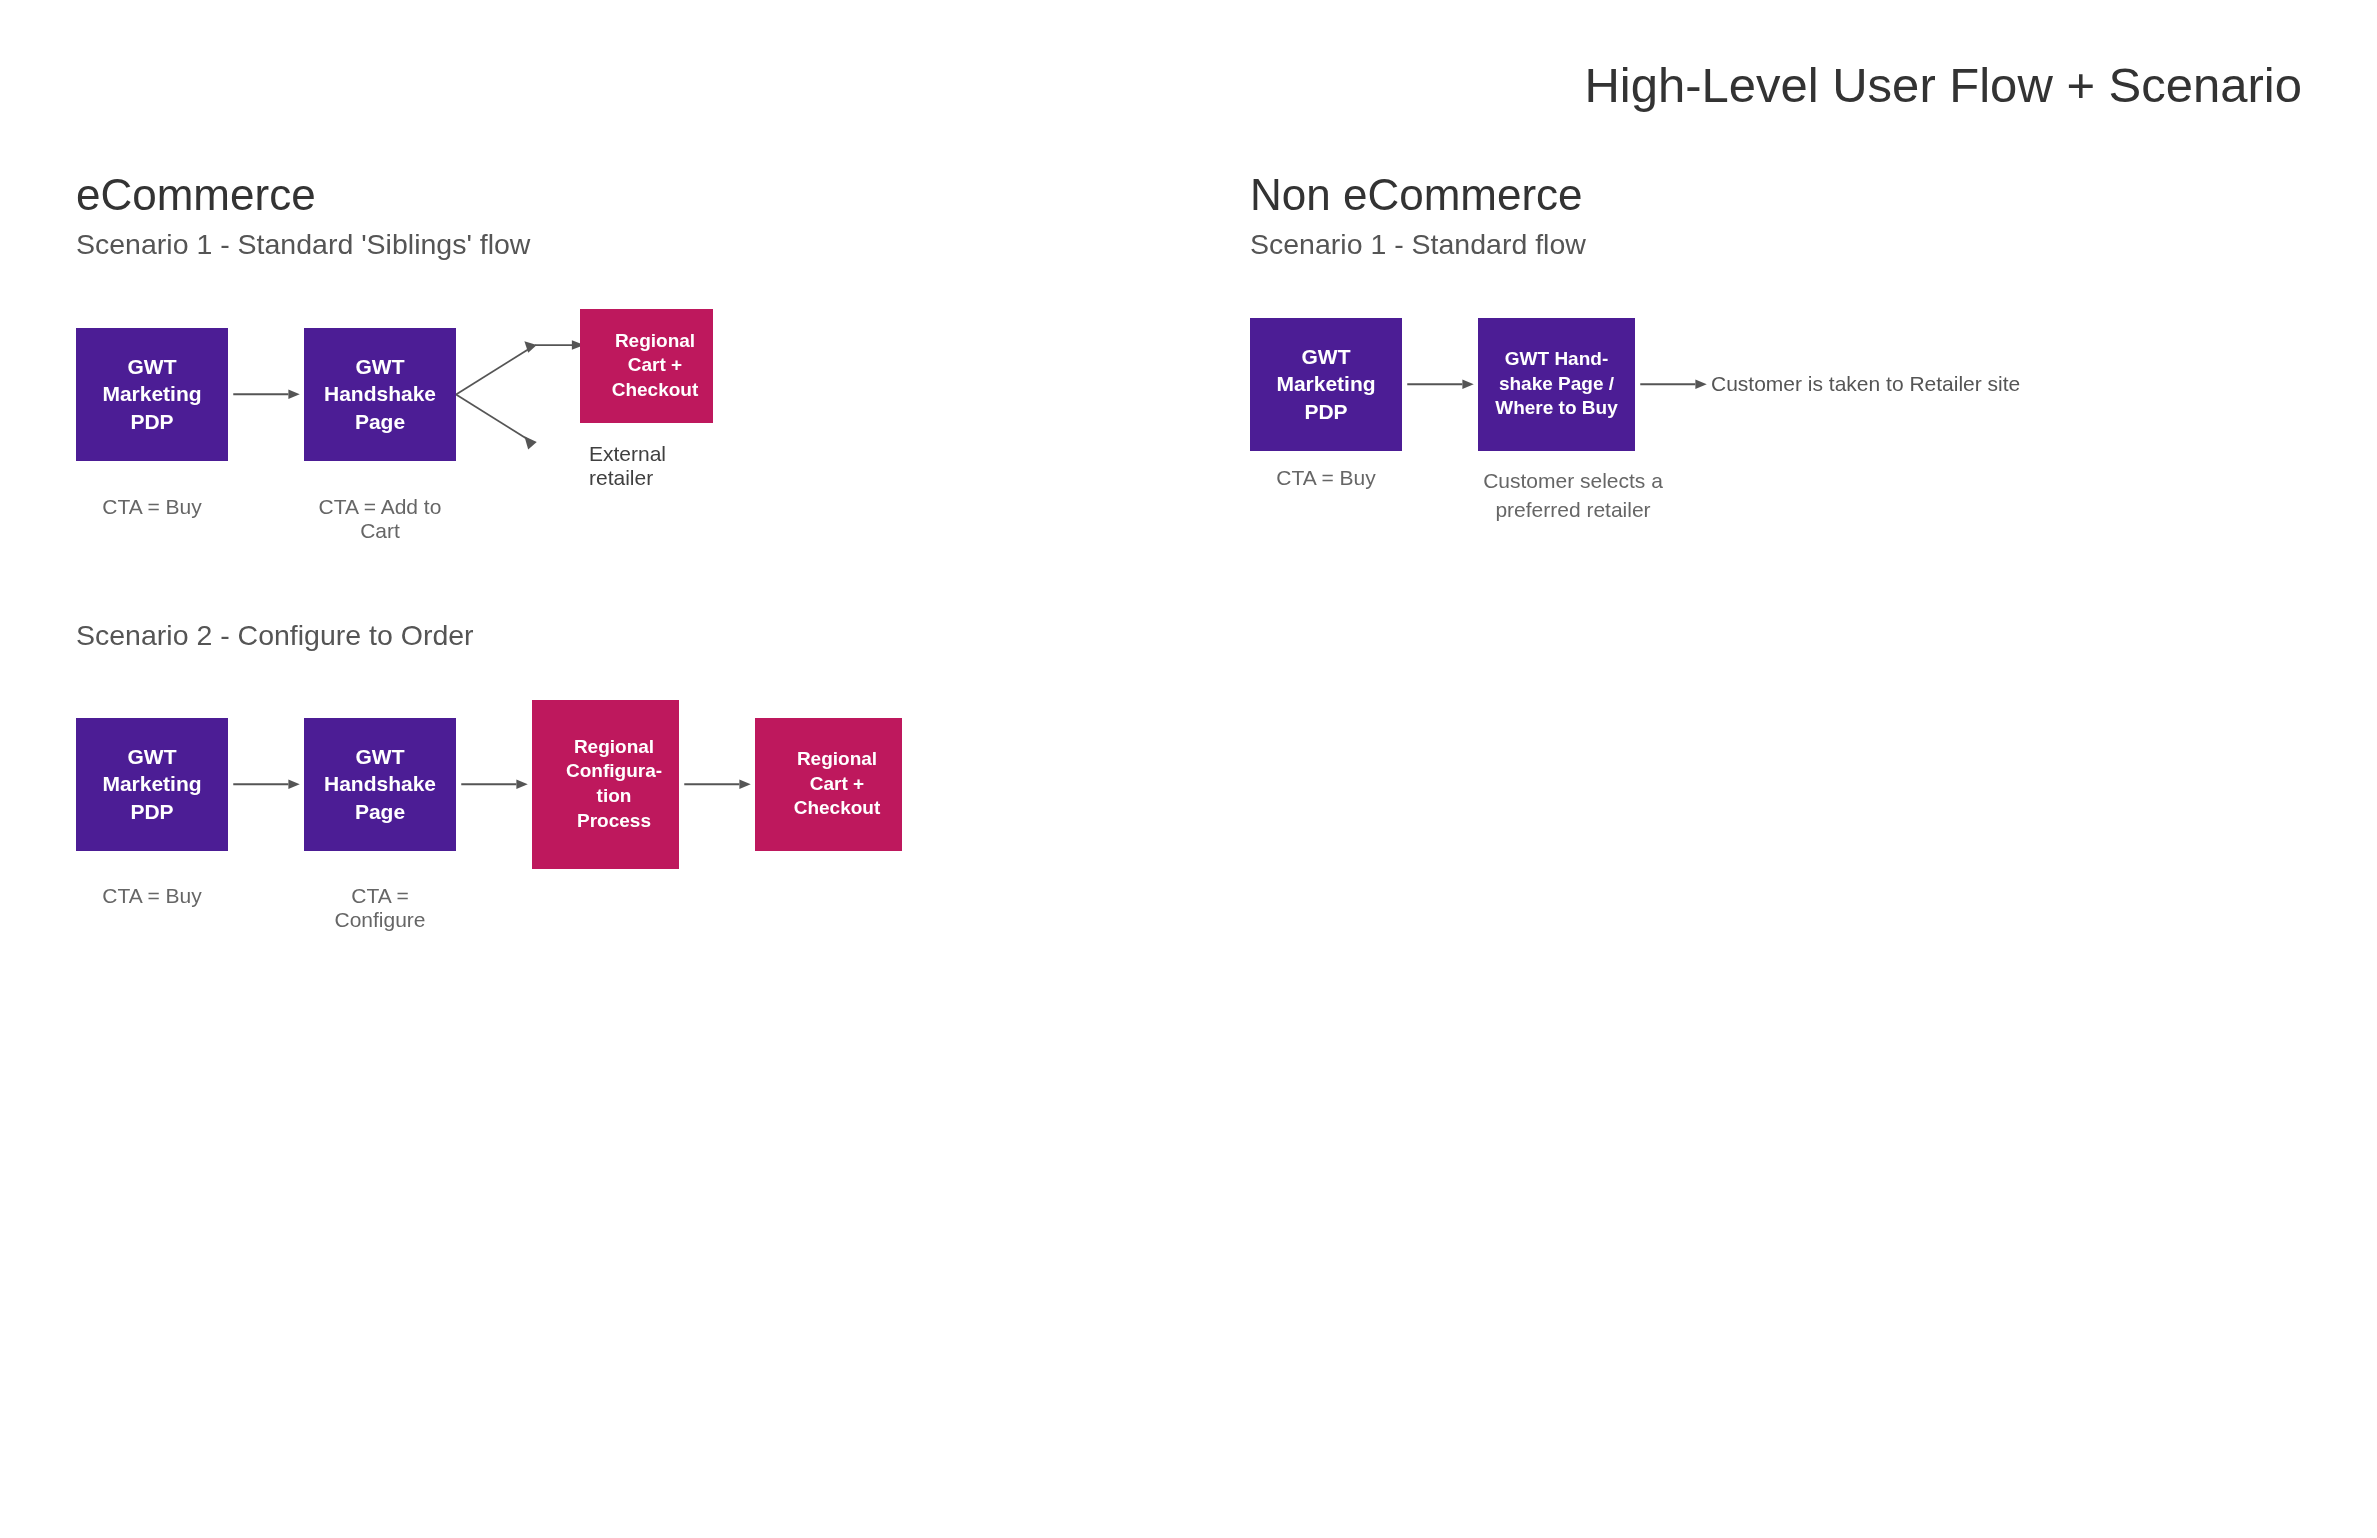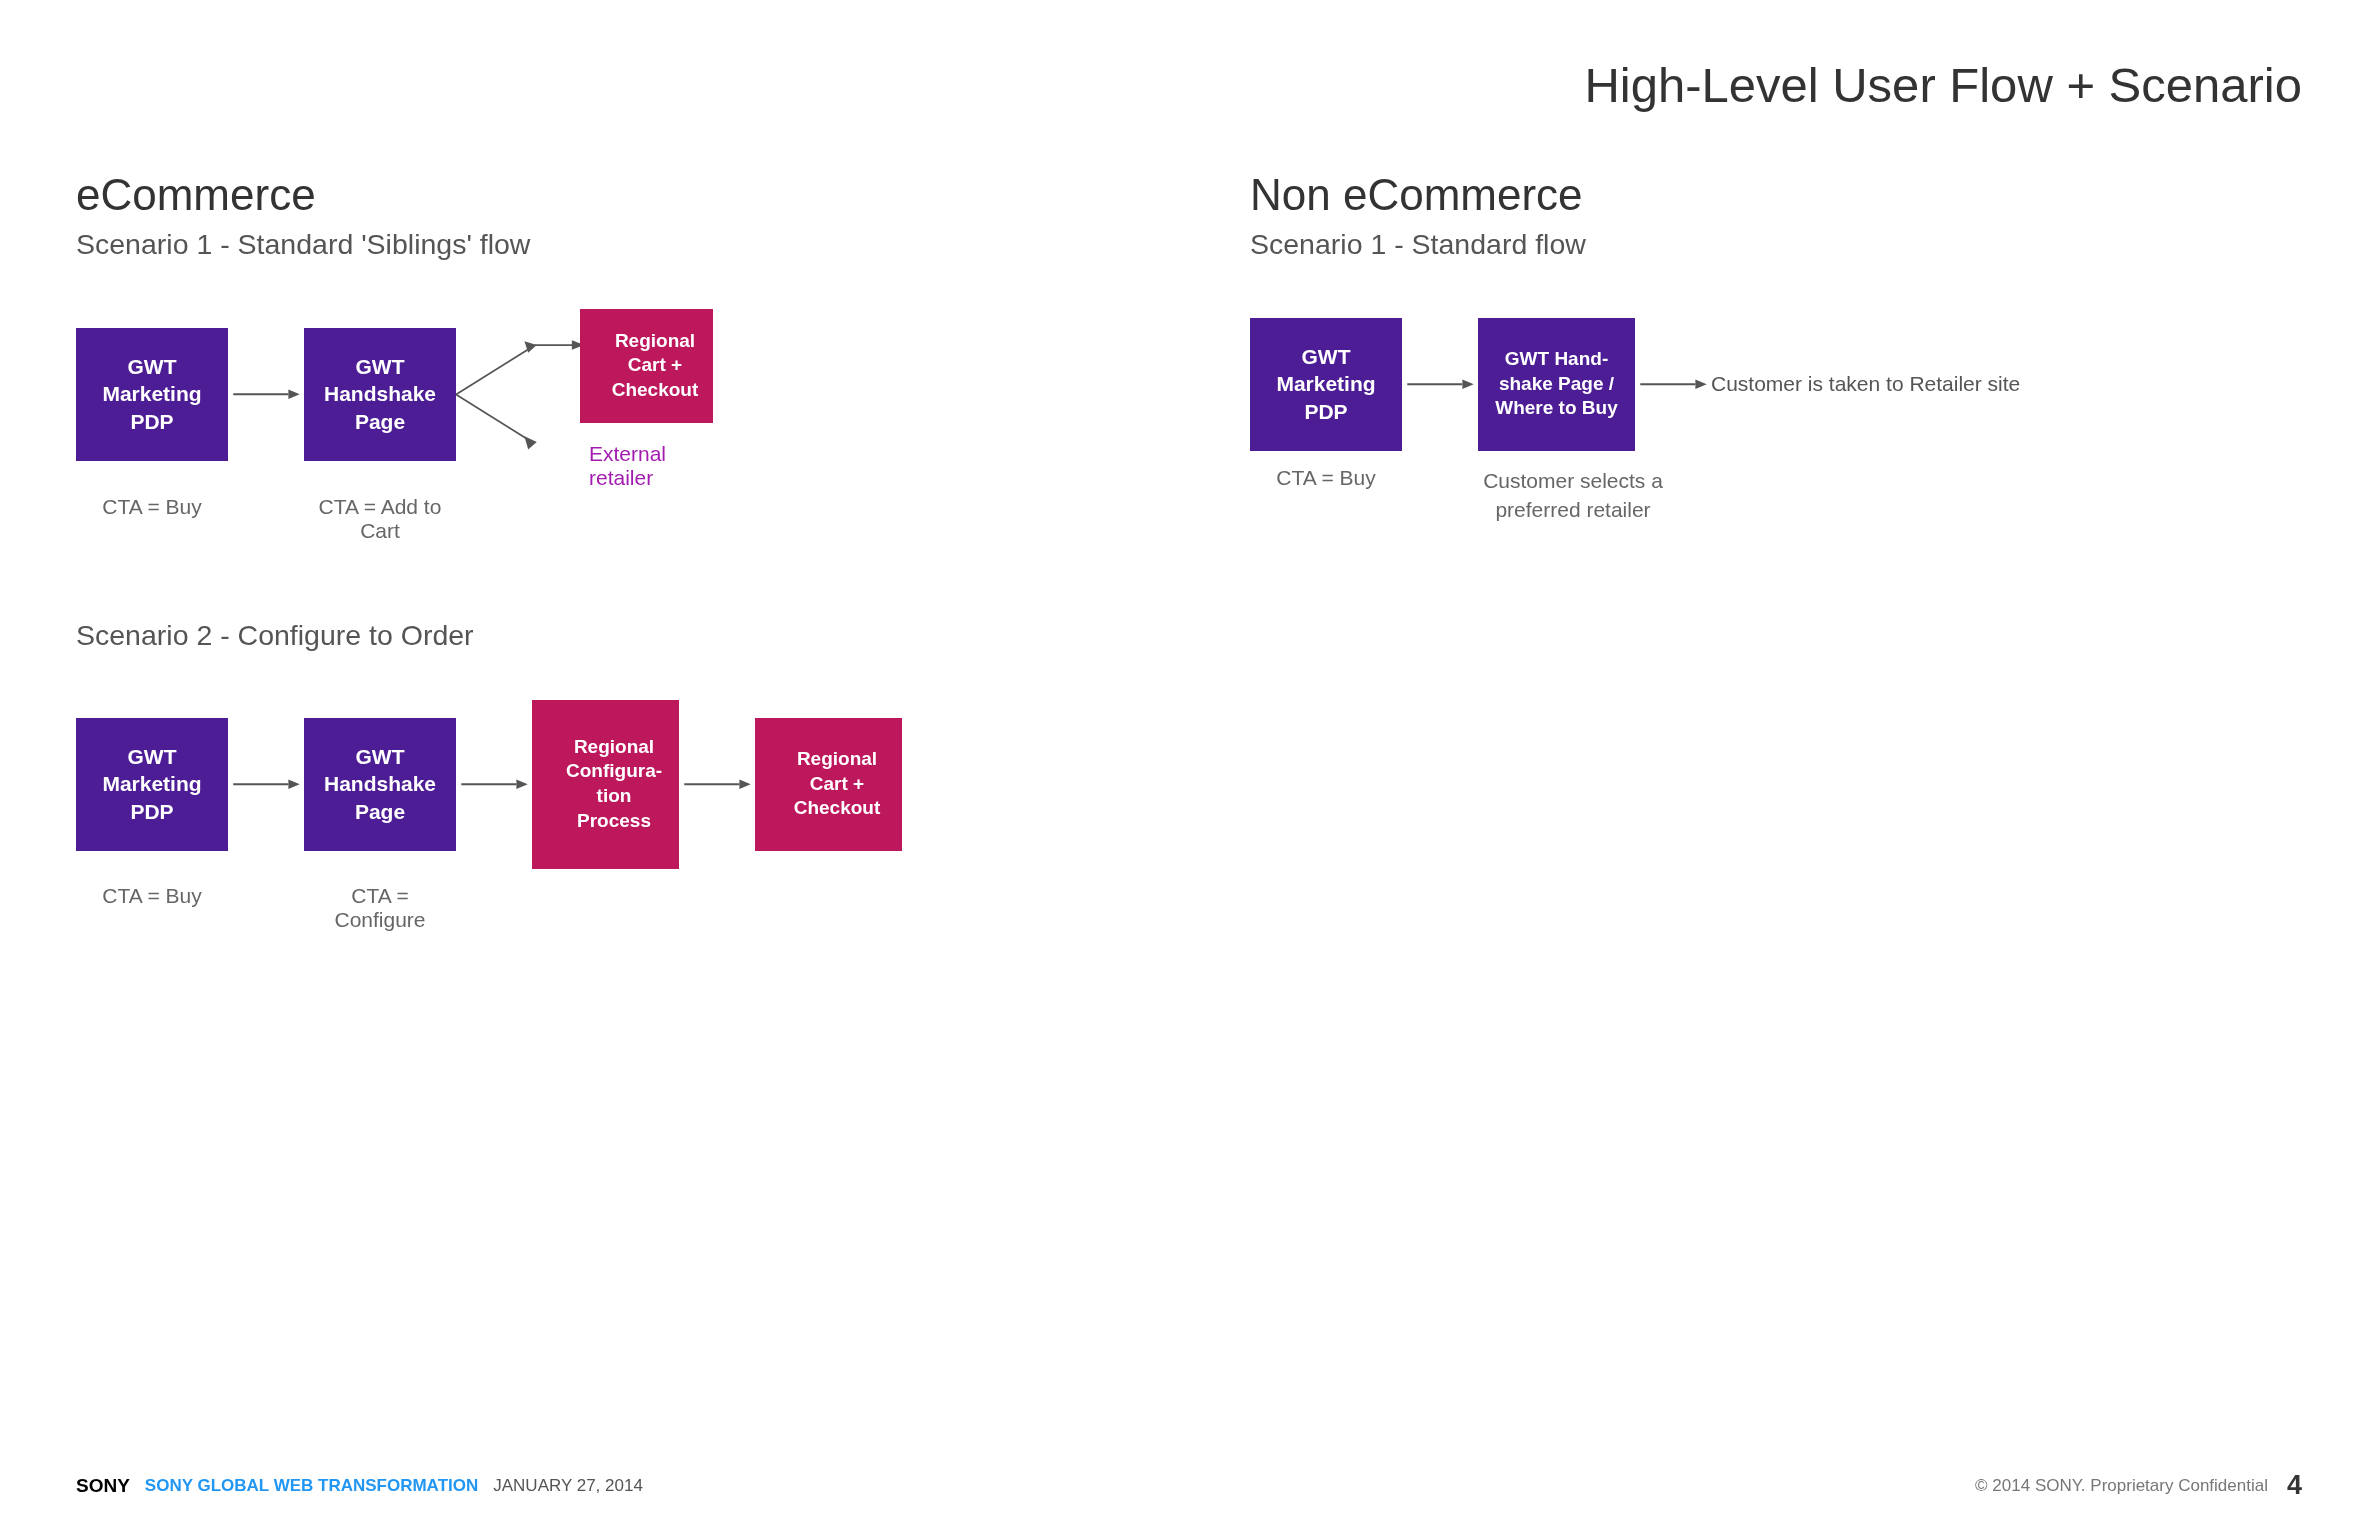--- a/index.html
+++ b/index.html
@@ -108,21 +108,21 @@
       width: 152px;
       text-align: center;
     }
 
     .cta-spacer {
       width: 76px;
     }
 
     .external-label {
       font-size: 21px;
-      color: #a21caf;
+      color: #404040;
       margin-top: 19px;
     }
 
     .scenario2 {
       margin-top: 76px;
     }
 
     .footer {
       position: absolute;
       bottom: 38px;
@@ -332,25 +332,14 @@
       </div>
 
       <div class="cta-row">
         <div class="cta-label">CTA = Buy</div>
         <div class="cta-spacer"></div>
         <div class="prefers-label">Customer selects a preferred retailer</div>
       </div>
     </div>
   </div>
 
-  <div class="footer">
-    <div class="footer-left">
-      <span class="footer-sony">SONY</span>
-      <span class="footer-gwt">SONY GLOBAL WEB TRANSFORMATION</span>
-      <span class="footer-date">JANUARY 27, 2014</span>
-    </div>
-    <div class="footer-right">
-      <span>© 2014 SONY. Proprietary  Confidential</span>
-      <span class="page-num">4</span>
-    </div>
-  </div>
 </div>
 
 
 </body></html>

